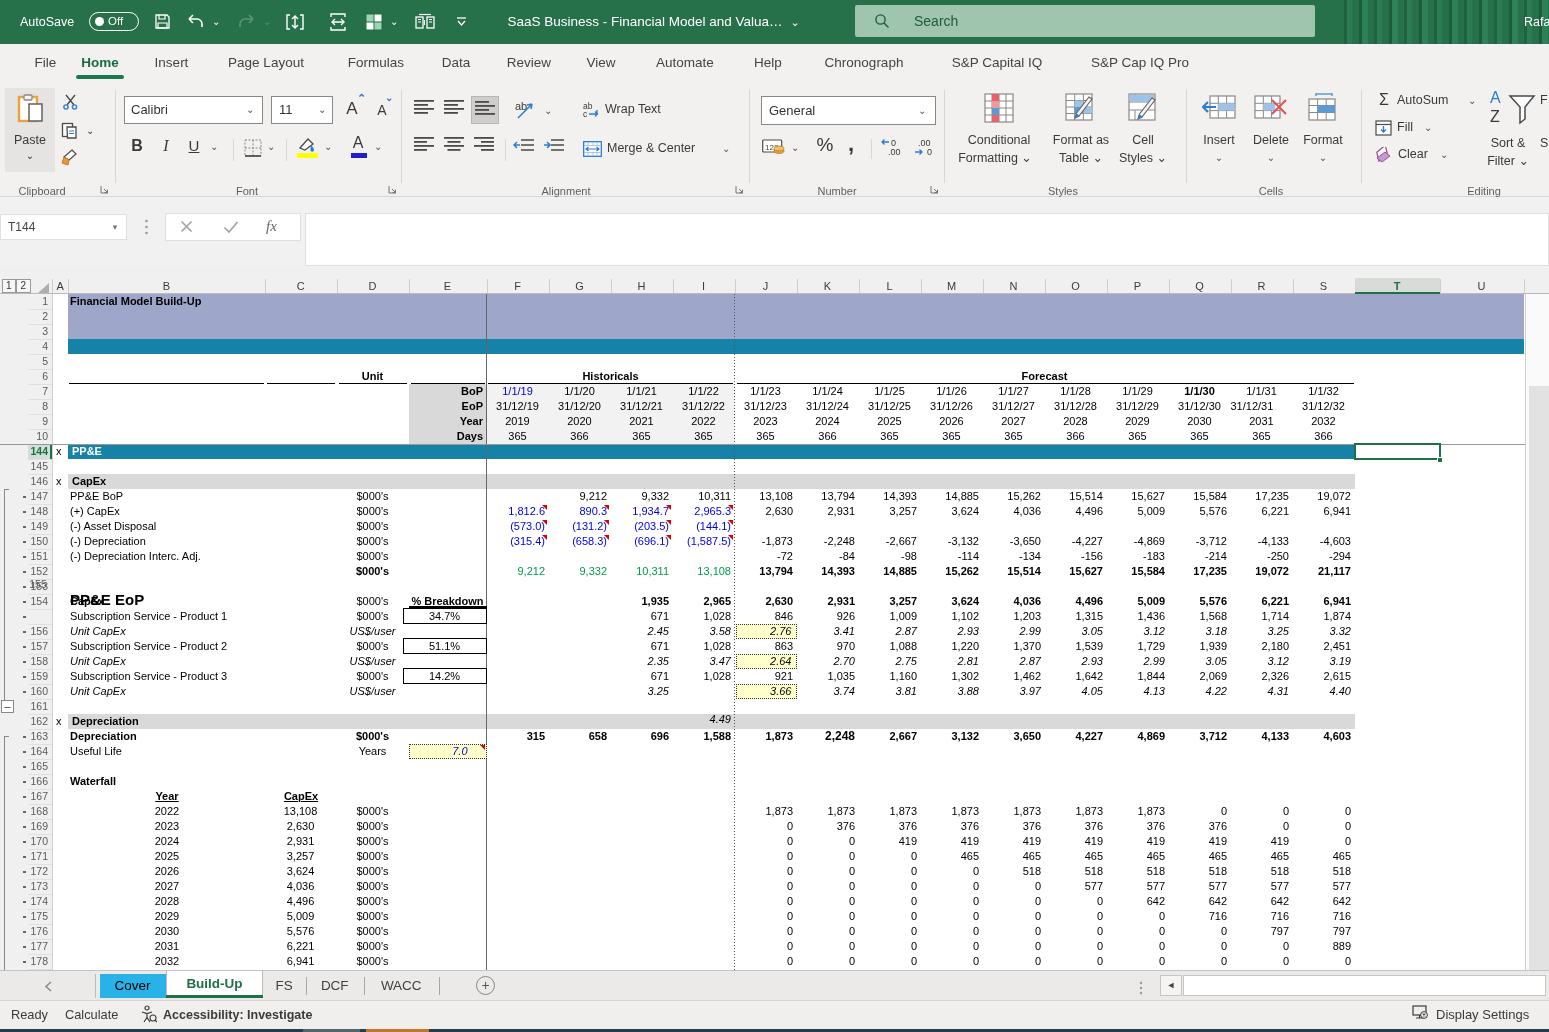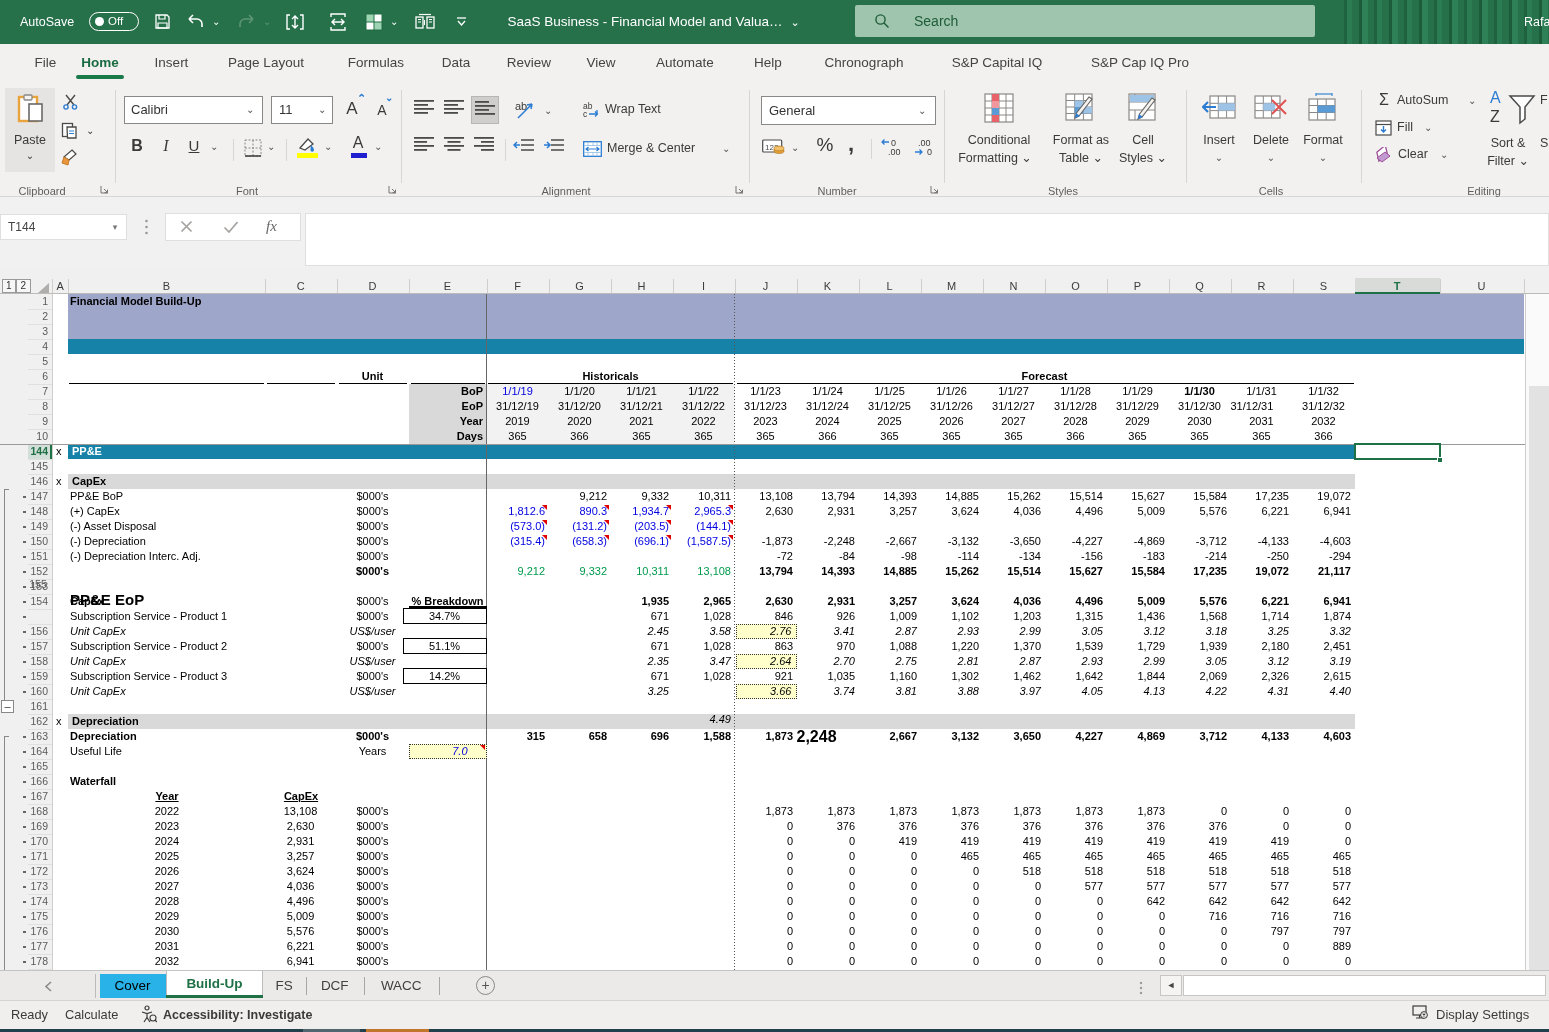--- a/index.html
+++ b/index.html
@@ -916,21 +916,21 @@
 <div style="position:absolute;left:1044.5px;top:684px;width:58.5px;height:15px;text-align:right;font-size:11px;line-height:15px;color:#000;font-style:italic;">4.05</div>
 <div style="position:absolute;left:1106.5px;top:684px;width:58.5px;height:15px;text-align:right;font-size:11px;line-height:15px;color:#000;font-style:italic;">4.13</div>
 <div style="position:absolute;left:1168.5px;top:684px;width:58.5px;height:15px;text-align:right;font-size:11px;line-height:15px;color:#000;font-style:italic;">4.22</div>
 <div style="position:absolute;left:1230.5px;top:684px;width:58.5px;height:15px;text-align:right;font-size:11px;line-height:15px;color:#000;font-style:italic;">4.31</div>
 <div style="position:absolute;left:1292.5px;top:684px;width:58.5px;height:15px;text-align:right;font-size:11px;line-height:15px;color:#000;font-style:italic;">4.40</div>
 <div style="position:absolute;left:486.5px;top:729px;width:58.5px;height:15px;text-align:right;font-size:11px;line-height:15px;color:#000;font-weight:bold;">315</div>
 <div style="position:absolute;left:548.5px;top:729px;width:58.5px;height:15px;text-align:right;font-size:11px;line-height:15px;color:#000;font-weight:bold;">658</div>
 <div style="position:absolute;left:610.5px;top:729px;width:58.5px;height:15px;text-align:right;font-size:11px;line-height:15px;color:#000;font-weight:bold;">696</div>
 <div style="position:absolute;left:672.5px;top:729px;width:58.5px;height:15px;text-align:right;font-size:11px;line-height:15px;color:#000;font-weight:bold;">1,588</div>
 <div style="position:absolute;left:734.5px;top:729px;width:58.5px;height:15px;text-align:right;font-size:11px;line-height:15px;color:#000;font-weight:bold;">1,873</div>
-<div style="position:absolute;left:796.5px;top:729px;width:58.5px;height:15px;text-align:left;font-size:16px;line-height:15px;color:#000;font-weight:bold;">2,248</div>
+<div style="position:absolute;left:796.5px;top:729px;width:58.5px;height:15px;text-align:right;font-size:12px;line-height:15px;color:#000;font-weight:bold;">2,248</div>
 <div style="position:absolute;left:858.5px;top:729px;width:58.5px;height:15px;text-align:right;font-size:11px;line-height:15px;color:#000;font-weight:bold;">2,667</div>
 <div style="position:absolute;left:920.5px;top:729px;width:58.5px;height:15px;text-align:right;font-size:11px;line-height:15px;color:#000;font-weight:bold;">3,132</div>
 <div style="position:absolute;left:982.5px;top:729px;width:58.5px;height:15px;text-align:right;font-size:11px;line-height:15px;color:#000;font-weight:bold;">3,650</div>
 <div style="position:absolute;left:1044.5px;top:729px;width:58.5px;height:15px;text-align:right;font-size:11px;line-height:15px;color:#000;font-weight:bold;">4,227</div>
 <div style="position:absolute;left:1106.5px;top:729px;width:58.5px;height:15px;text-align:right;font-size:11px;line-height:15px;color:#000;font-weight:bold;">4,869</div>
 <div style="position:absolute;left:1168.5px;top:729px;width:58.5px;height:15px;text-align:right;font-size:11px;line-height:15px;color:#000;font-weight:bold;">3,712</div>
 <div style="position:absolute;left:1230.5px;top:729px;width:58.5px;height:15px;text-align:right;font-size:11px;line-height:15px;color:#000;font-weight:bold;">4,133</div>
 <div style="position:absolute;left:1292.5px;top:729px;width:58.5px;height:15px;text-align:right;font-size:11px;line-height:15px;color:#000;font-weight:bold;">4,603</div>
 <div style="position:absolute;left:143px;top:789px;width:48px;height:14px;text-align:center;font-size:11px;line-height:14px;font-weight:bold;text-decoration:underline;">Year</div>
 <div style="position:absolute;left:277px;top:789px;width:48px;height:14px;text-align:center;font-size:11px;line-height:14px;font-weight:bold;text-decoration:underline;">CapEx</div>

